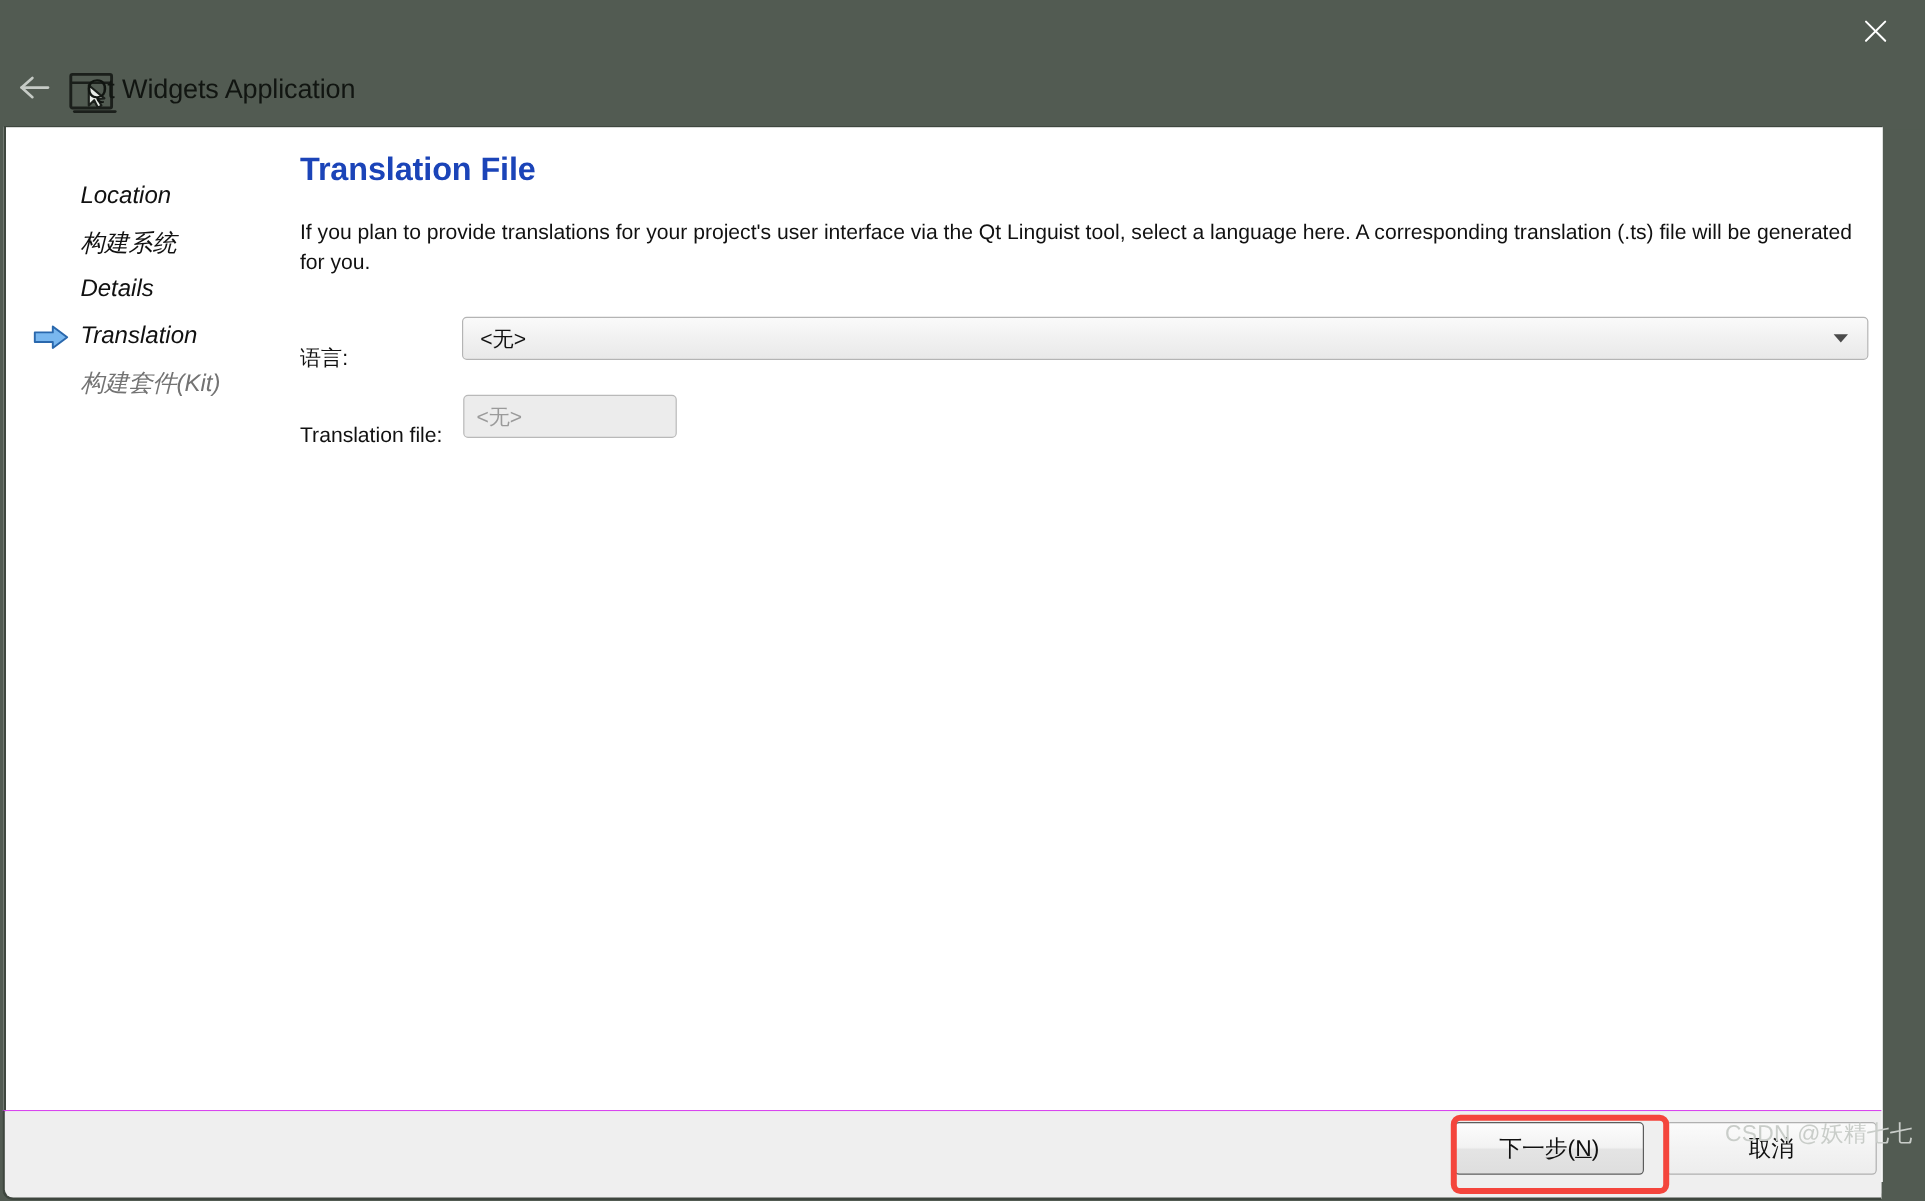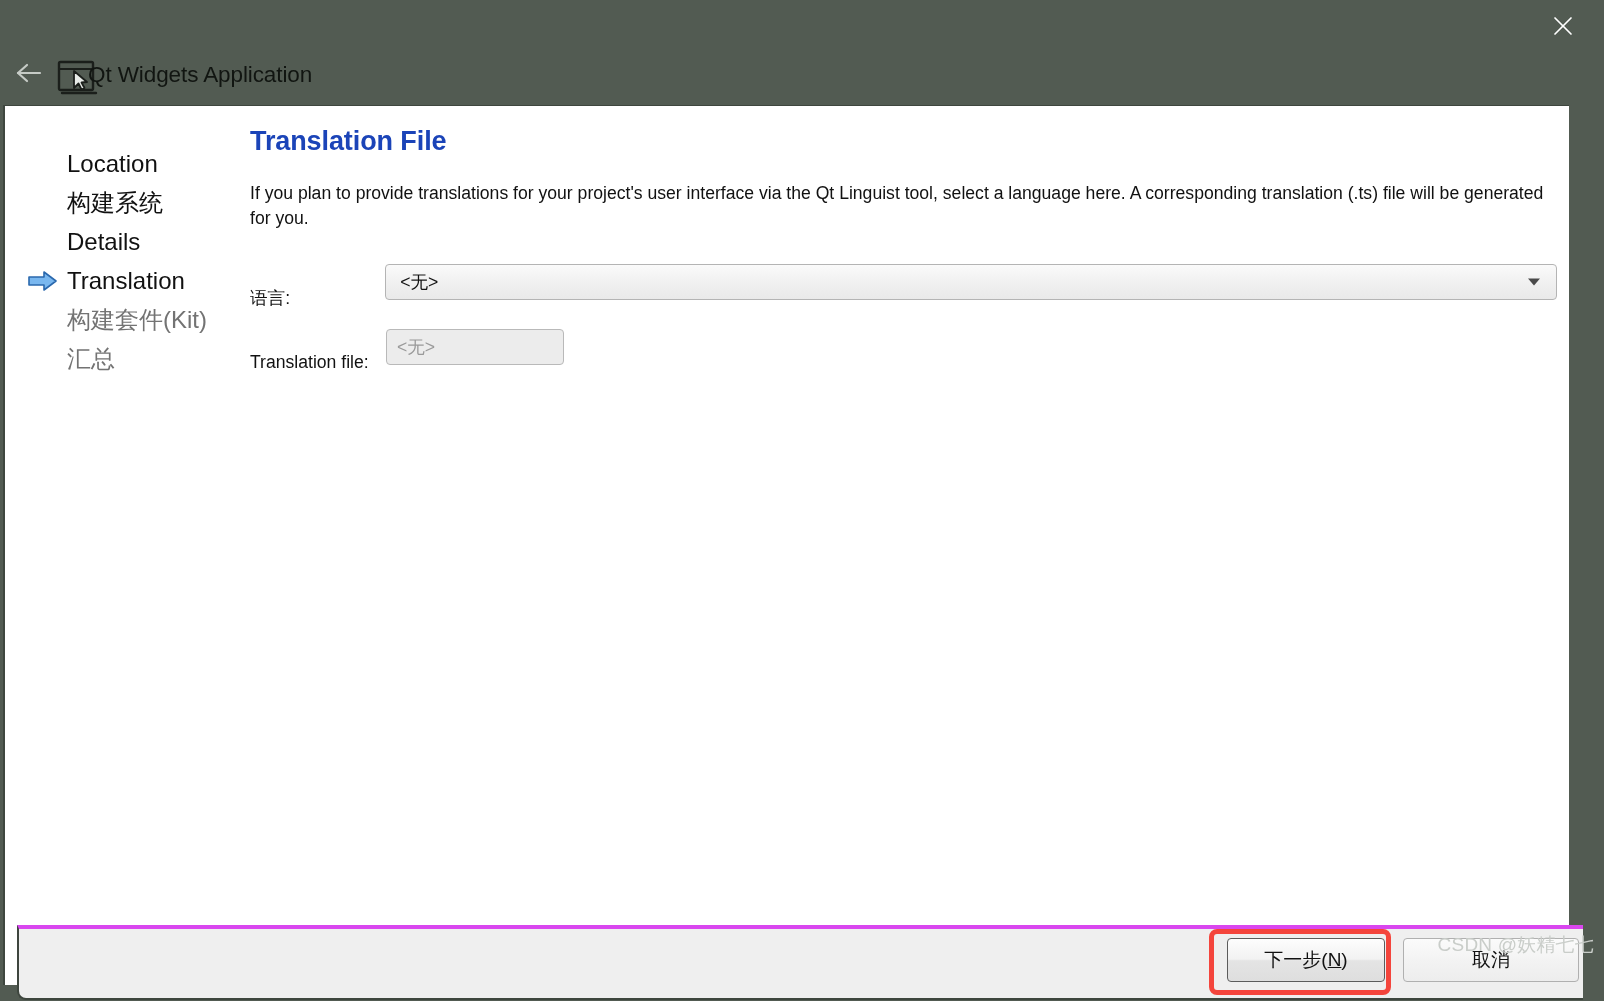--- a/index.html
+++ b/index.html
@@ -60,21 +60,21 @@
   #window-icon {
     position: absolute;
     left: 57px;
     top: 58px;
     width: 42px;
     height: 40px;
   }
 
   #window-title {
     position: absolute;
-    left: 88px;
+    left: 72px;
     top: 62px;
     font-size: 22.5px;
     color: #111511;
     letter-spacing: -0.1px;
     white-space: nowrap;
   }
 
   
   #dialog-body {
     position: absolute;
@@ -94,24 +94,25 @@
     left: 0;
     top: 38px;
     width: 240px;
   }
   .sidebar-item {
     position: relative;
     height: 39px;
     display: flex;
     align-items: center;
     padding-left: 62px;
-    font-size: 24px;
+    font-size: 20px;
     color: #111111;
     white-space: nowrap;
     cursor: default;
+    font-style: italic;
   }
   .sidebar-item.disabled { color: #737373; }
   .sidebar-item.current { color: #111111; }
   .sidebar-marker {
     position: absolute;
     left: 22px;
     top: 50%;
     transform: translateY(-50%);
     width: 32px;
     height: 24px;
@@ -198,27 +199,27 @@
   .lineedit-value {
     font-size: 17.6px;
     color: #9a9a9a;
     padding-left: 10px;
     white-space: nowrap;
   }
 
   
   #footer {
     position: absolute;
-    left: 17px;
+    left: 2px;
     top: 925px;
     width: 1566px;
     height: 75px;
     background: #efefef;
     border-left: 2px solid #3e463e;
-    border-top: 4px solid #d946ef;
+    border-top: 1px solid #d946ef;
     border-bottom: 2px solid #3e463e;
     border-bottom-left-radius: 9px;
     box-sizing: border-box;
   }
   #footer-buttons {
     position: absolute;
     right: 4px;
     top: 9px;
     display: flex;
     align-items: center;
@@ -328,24 +329,20 @@
             </svg>
         </span>
         <span>Translation</span>
       </div>
 
       <div class="sidebar-item disabled">
 
         <span>构建套件(Kit)</span>
       </div>
 
-      <div class="sidebar-item disabled">
-
-        <span>汇总</span>
-      </div>
     </div>
 
     <div id="main-pane">
       <h1 id="page-title">Translation File</h1>
       <p id="page-description">If you plan to provide translations for your project's user interface via the Qt Linguist tool, select a language here. A corresponding translation (.ts) file will be generated for you.</p>
 
       <div id="form">
 
         <div class="form-row">
           <div class="form-label">语言:</div>

